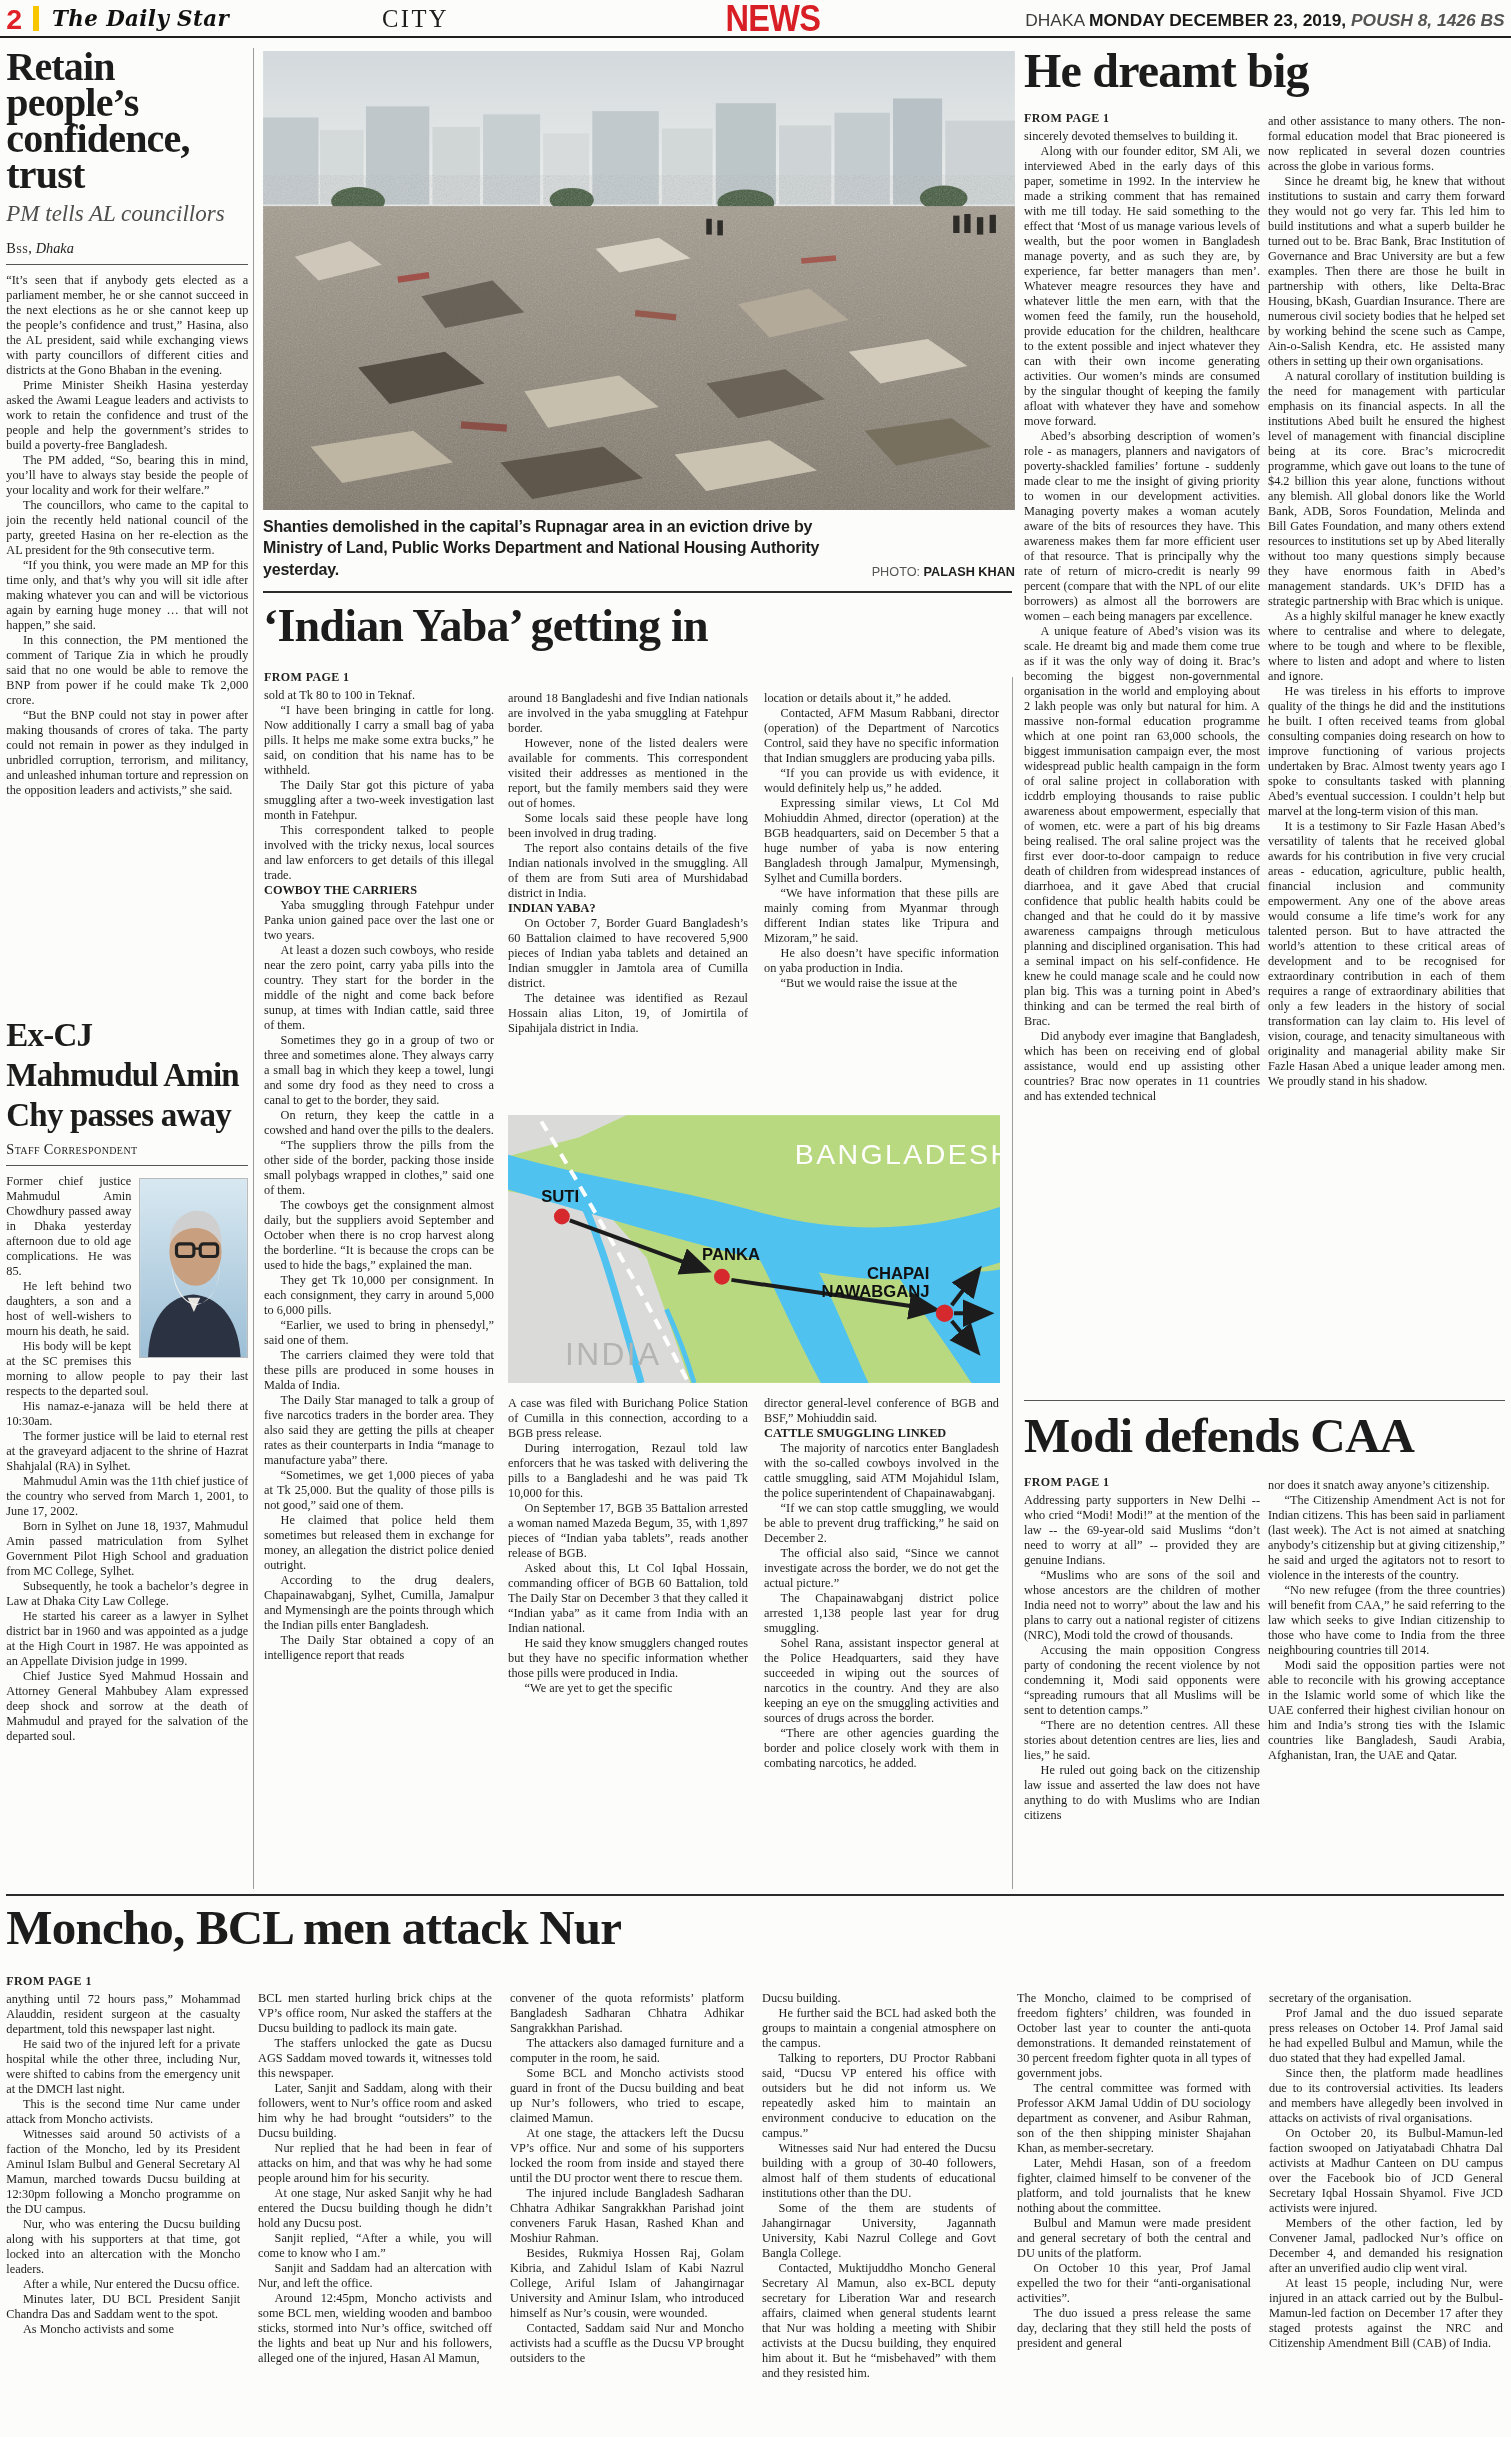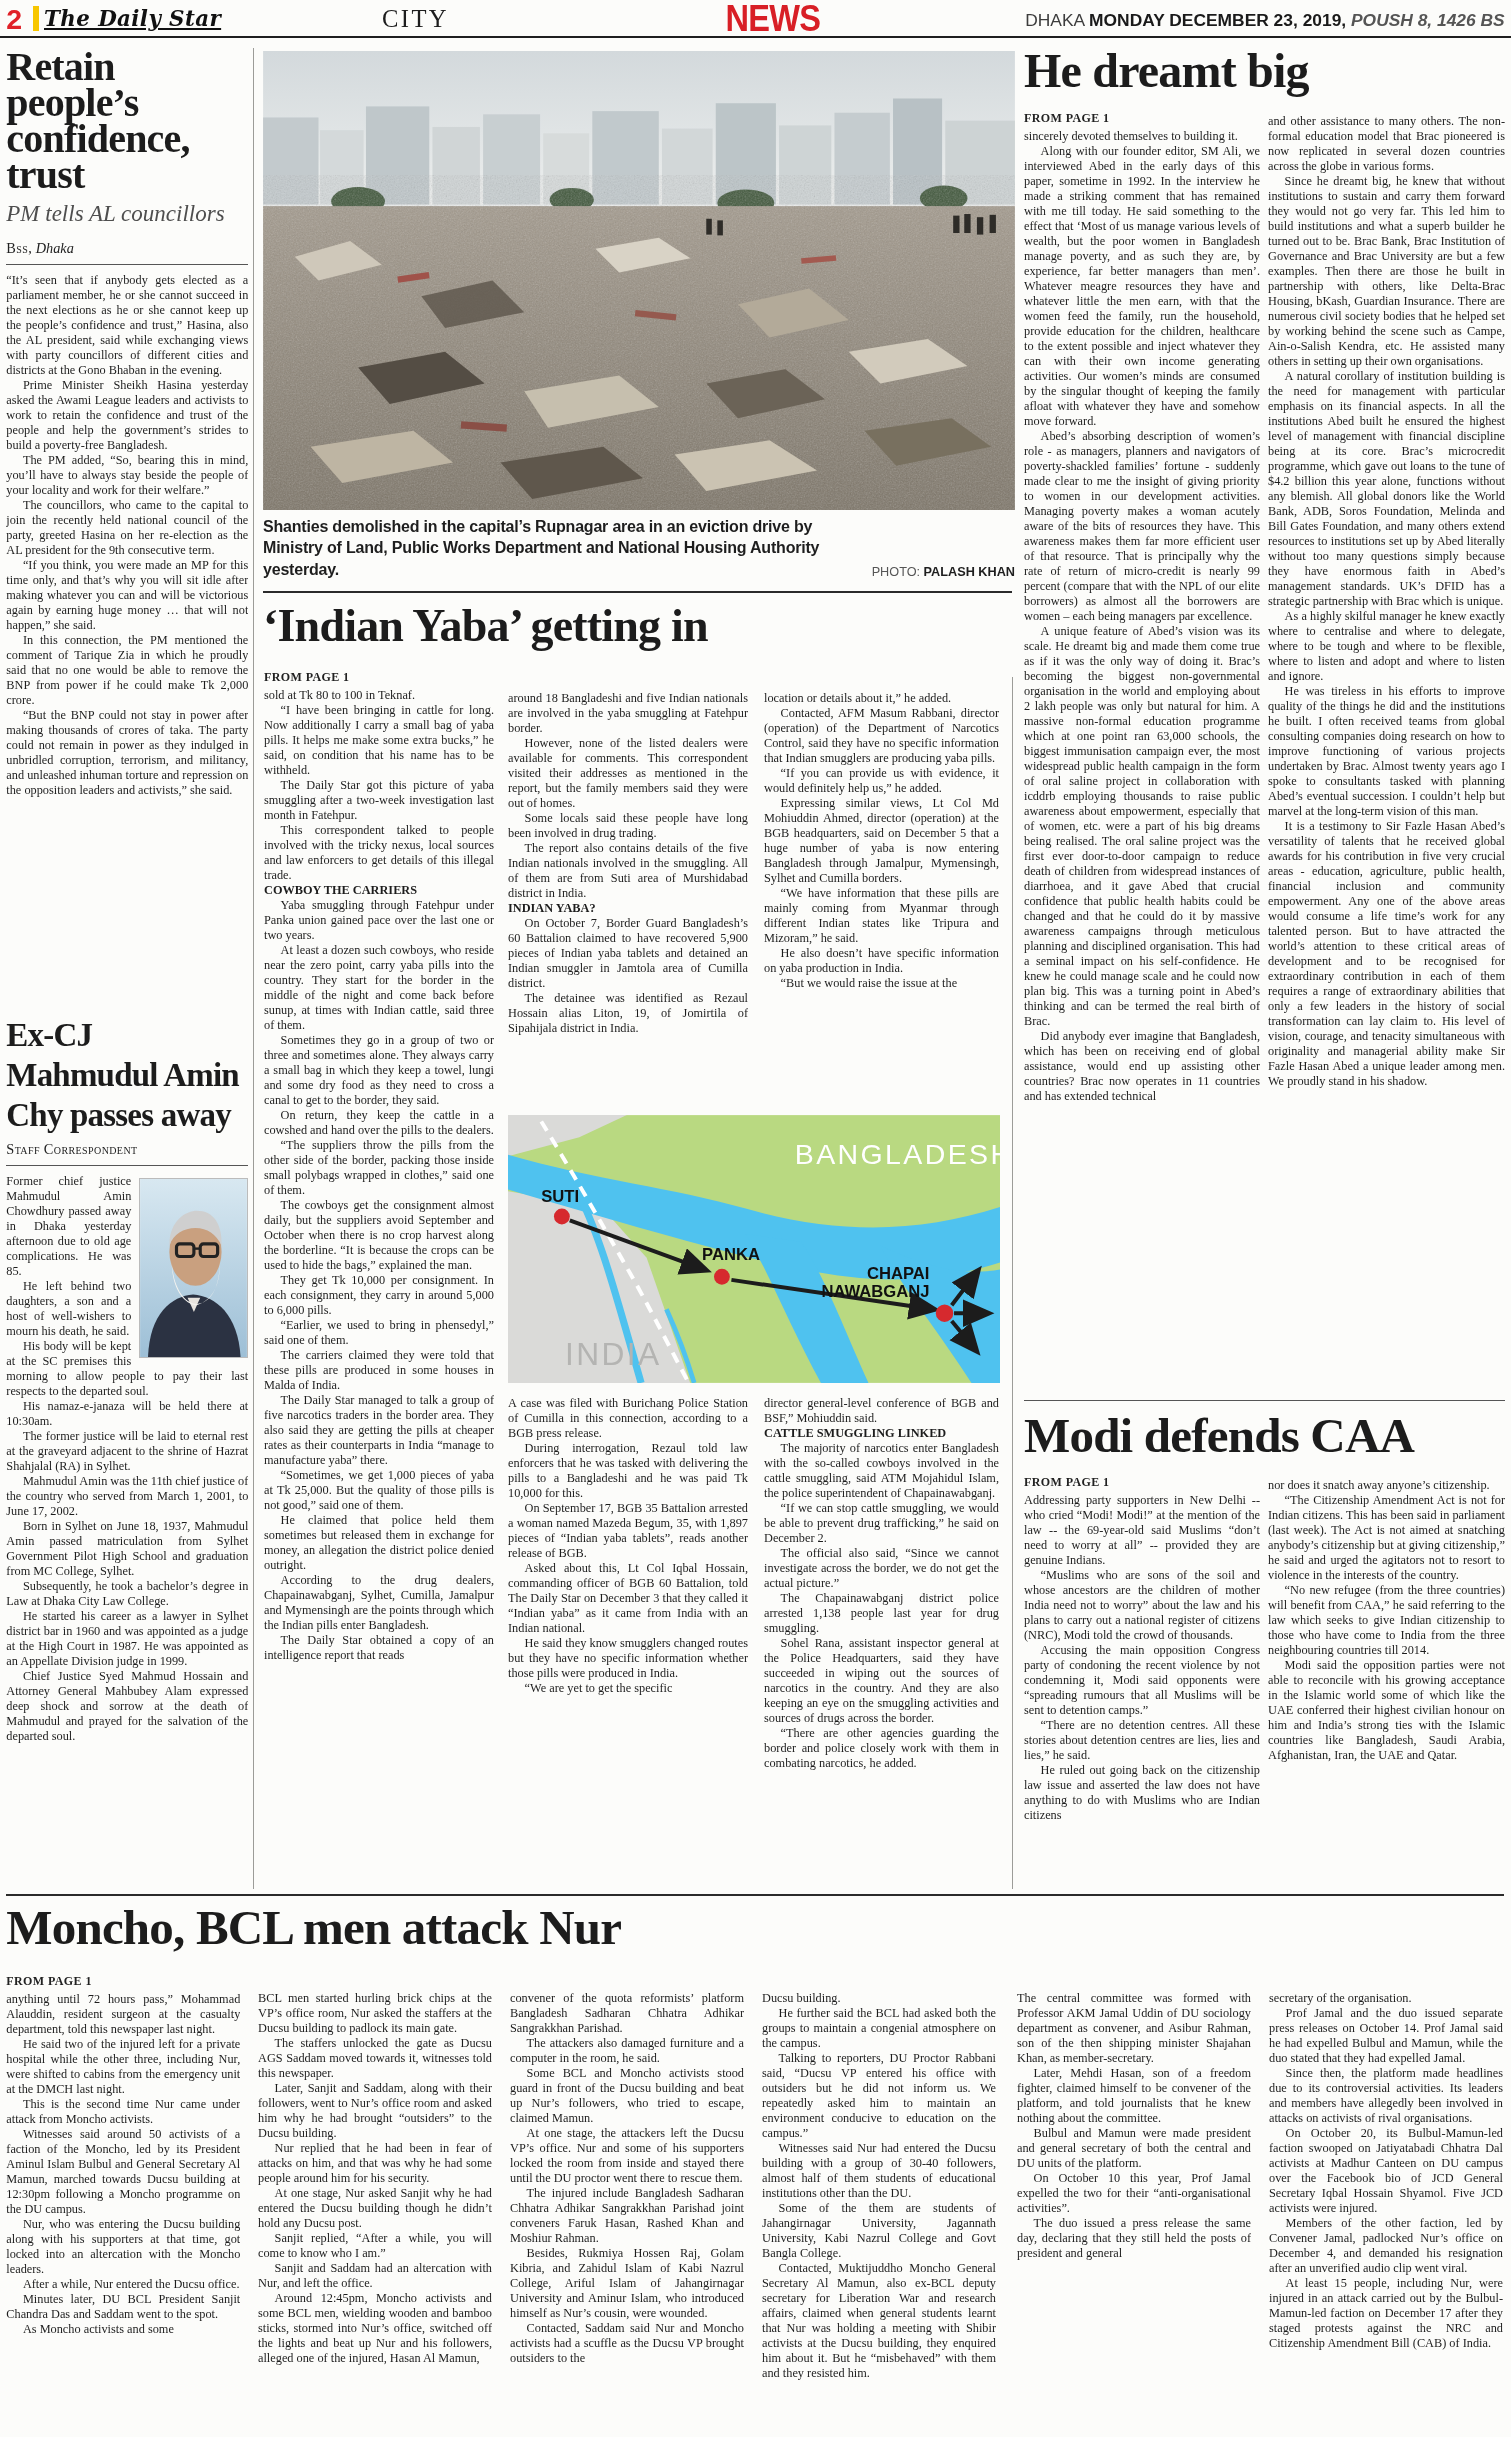--- a/index.html
+++ b/index.html
@@ -45,21 +45,21 @@
   figure{margin:0;}
 </style>
 </head>
 <body>
 
 <div class="page">
 
   <header>
     <div class="abs pagenum" style="left:6.3px;top:3.2px;">2</div>
     <div class="abs ybar" style="left:33px;top:6.3px;"></div>
-    <div class="abs brand" style="left:44px;top:6.3px;text-decoration:underline;">The Daily Star</div>
+    <div class="abs brand" style="left:52px;top:6.3px;">The Daily Star</div>
     <div class="abs cityhead" style="left:382px;top:4.8px;">CITY</div>
     <div class="abs newshead" style="left:719px;top:-1.6px;">NEWS</div>
     <div class="abs dateline" style="right:6.3px;top:9.5px;"><span>DHAKA</span> <b>MONDAY DECEMBER 23, 2019,</b> <span class="bangla">POUSH 8, 1426 BS</span></div>
     <div class="abs hdrule" style="left:0;top:36px;width:1511px;"></div>
   </header>
 
   <div class="abs vrule" style="left:253px;top:48px;height:1841px;"></div>
   <div class="abs vrule" style="left:1012px;top:677px;height:1212px;"></div>
 
   <section class="abs" style="left:6.3px;top:49px;width:242px;">
@@ -367,20 +367,21 @@
       </div>
     <div class="abs body-text" style="left:762px;top:1991px;width:234px;height:447px;">
         <p>Ducsu building.</p>
         <p>He further said the BCL had asked both the groups to maintain a congenial atmosphere on the campus.</p>
         <p>Talking to reporters, DU Proctor Rabbani said, “Ducsu VP entered his office with outsiders but he did not inform us. We repeatedly asked him to maintain an environment conducive to education on the campus.”</p>
         <p>Witnesses said Nur had entered the Ducsu building with a group of 30-40 followers, almost half of them students of educational institutions other than the DU.</p>
         <p>Some of the them are students of Jahangirnagar University, Jagannath University, Kabi Nazrul College and Govt Bangla College.</p>
         <p>Contacted, Muktijuddho Moncho General Secretary Al Mamun, also ex-BCL deputy secretary for Liberation War and research affairs, claimed when general students learnt that Nur was holding a meeting with Shibir activists at the Ducsu building, they enquired him about it. But he “misbehaved” with them and they resisted him.</p>
       </div>
     <div class="abs body-text" style="left:1017px;top:1991px;width:234px;height:447px;">
+        <p>The Moncho, claimed to be comprised of freedom fighters’ children, was founded in October last year to counter the anti-quota demonstrations. It demanded reinstatement of 30 percent freedom fighter quota in all types of government jobs.</p>
         <p>The central committee was formed with Professor AKM Jamal Uddin of DU sociology department as convener, and Asibur Rahman, son of the then shipping minister Shajahan Khan, as member-secretary.</p>
         <p>Later, Mehdi Hasan, son of a freedom fighter, claimed himself to be convener of the platform, and told journalists that he knew nothing about the committee.</p>
         <p>Bulbul and Mamun were made president and general secretary of both the central and DU units of the platform.</p>
         <p>On October 10 this year, Prof Jamal expelled the two for their “anti-organisational activities”.</p>
         <p>The duo issued a press release the same day, declaring that they still held the posts of president and general</p>
       </div>
     <div class="abs body-text" style="left:1269px;top:1991px;width:234px;height:447px;">
         <p>secretary of the organisation.</p>
         <p>Prof Jamal and the duo issued separate press releases on October 14. Prof Jamal said he had expelled Bulbul and Mamun, while the duo stated that they had expelled Jamal.</p>
         <p>Since then, the platform made headlines due to its controversial activities. Its leaders and members have allegedly been involved in attacks on activists of rival organisations.</p>

